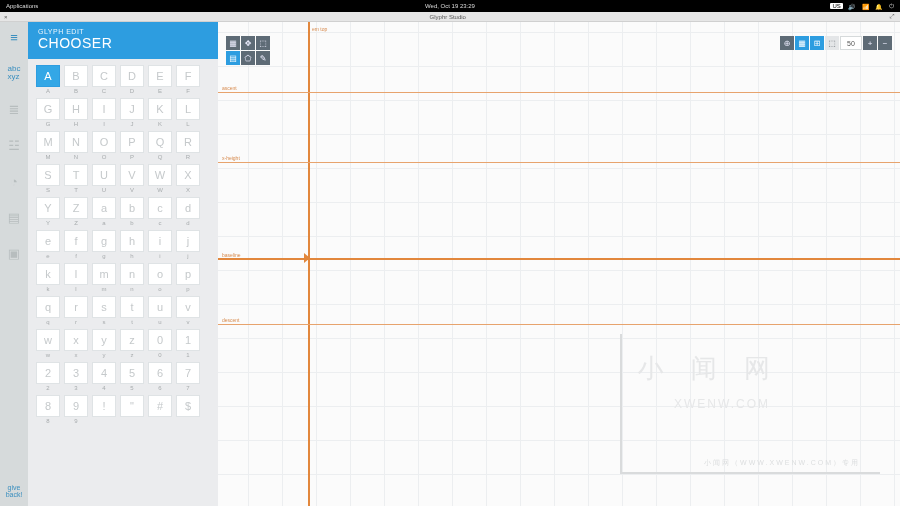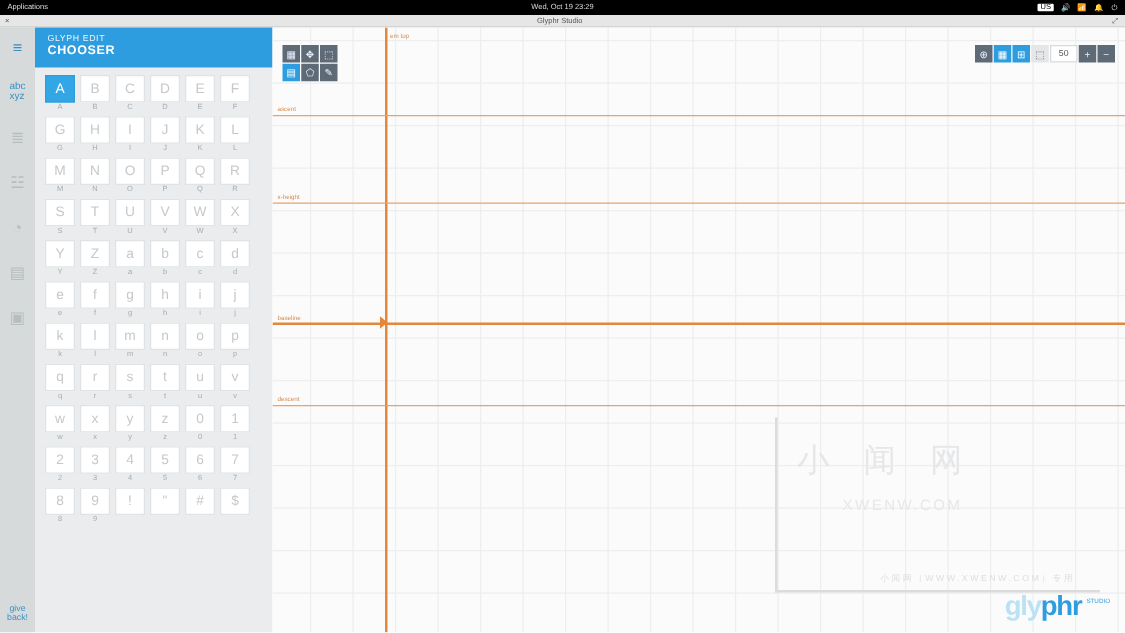--- a/index.html
+++ b/index.html
@@ -17,21 +17,21 @@
   
   .rail{width:28px;background:#d6dadb;display:flex;flex-direction:column;align-items:center;padding-top:6px;gap:18px}
   .rail .ico{width:18px;height:18px;display:flex;align-items:center;justify-content:center;color:#3b8fbf;font-size:13px;cursor:pointer}
   .rail .ico.dim{color:#b7bdbe}
   .rail .spacer{flex:1}
   .rail .give{font-size:7px;color:#3b8fbf;text-align:center;line-height:1;margin-bottom:8px;cursor:pointer}
   
   .panel{width:190px;background:#ebecee;display:flex;flex-direction:column;position:relative}
   .panel-head{background:#2d9de0;color:#fff;padding:6px 10px 8px}
   .panel-head .sub{font-size:7px;letter-spacing:.5px;opacity:.9}
-  .panel-head .main{font-size:10px;font-weight:700;letter-spacing:.5px}
+  .panel-head .main{font-size:14px;font-weight:400;letter-spacing:.5px}
   .grid-wrap{flex:1;overflow-y:auto;padding:6px 4px 6px 8px}
   .grid{display:grid;grid-template-columns:repeat(6,24px);gap:3px 4px}
   .cell{display:flex;flex-direction:column;align-items:center}
   .glyph-box{width:24px;height:22px;background:#fff;border:1px solid #dfe3e5;display:flex;align-items:center;justify-content:center;font-size:11px;color:#c5c9cb;cursor:pointer}
   .glyph-box.sel{background:#33a7e6;color:#fff;border-color:#2d9de0}
   .glyph-lbl{font-size:6px;color:#a8acae;margin-top:1px;height:7px}
   
   .grid-wrap::-webkit-scrollbar{width:8px}
   .grid-wrap::-webkit-scrollbar-thumb{background:#b8bcbd;border-radius:4px}
   .grid-wrap::-webkit-scrollbar-track{background:#d6dadb}
@@ -444,19 +444,15 @@
       <div class="btn lite">⬚</div>
       <div class="num">50</div>
       <div class="btn">+</div>
       <div class="btn">−</div>
     </div>
 
     <div class="wm-frame"></div>
     <span class="wm-txt" style="right:120px;bottom:120px;font-size:26px;letter-spacing:10px">小 闻 网</span>
     <span class="wm-txt" style="right:130px;bottom:95px;font-size:12px">XWENW.COM</span>
     <span class="wm-txt" style="right:40px;bottom:38px;font-size:7px;color:#dcdedf">小闻网（WWW.XWENW.COM）专用</span>
-    <div class="wm">
-      <span class="logo"><span>gly</span><span class="dark">phr</span></span>
-      <span style="font-size:5px;color:#2d9de0;align-self:flex-start;margin-top:6px">STUDIO</span>
-    </div>
   </div>
 
 </div>
 
 </body></html>

